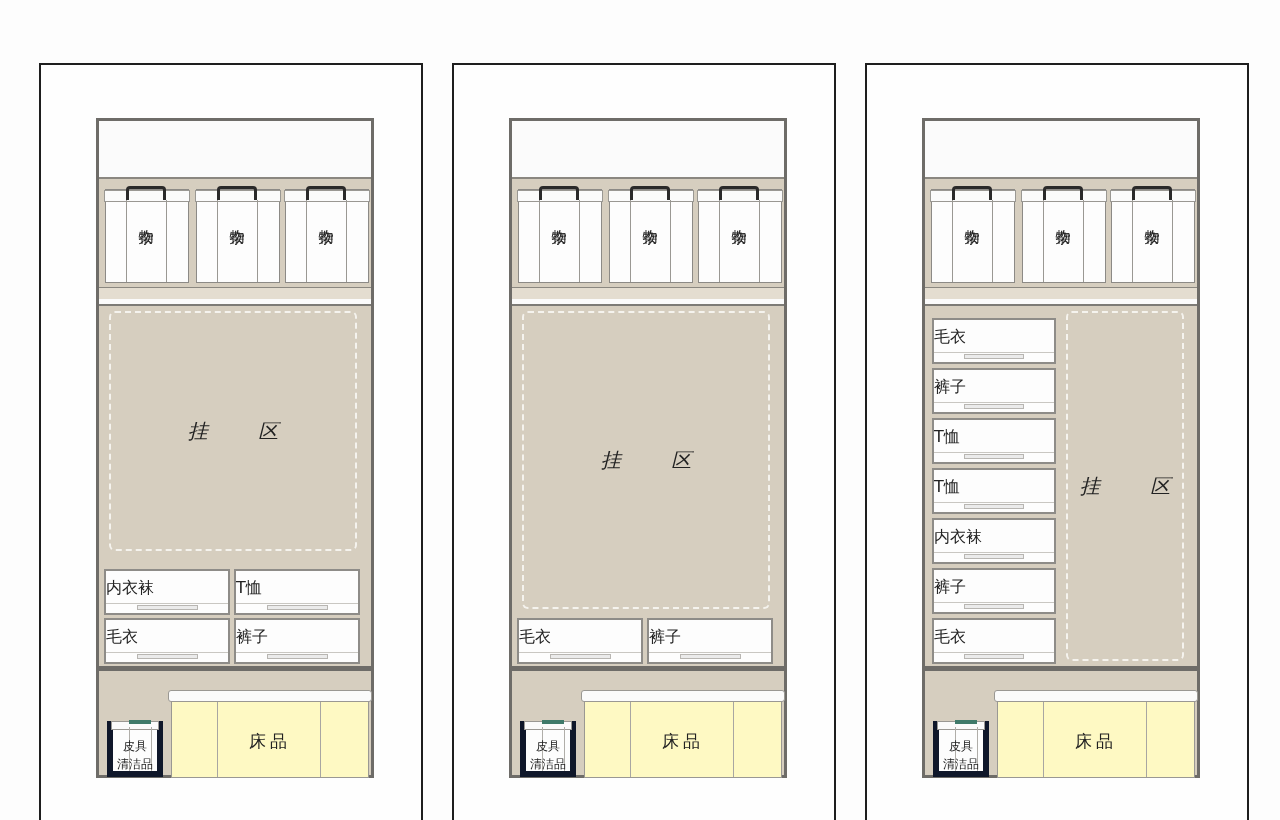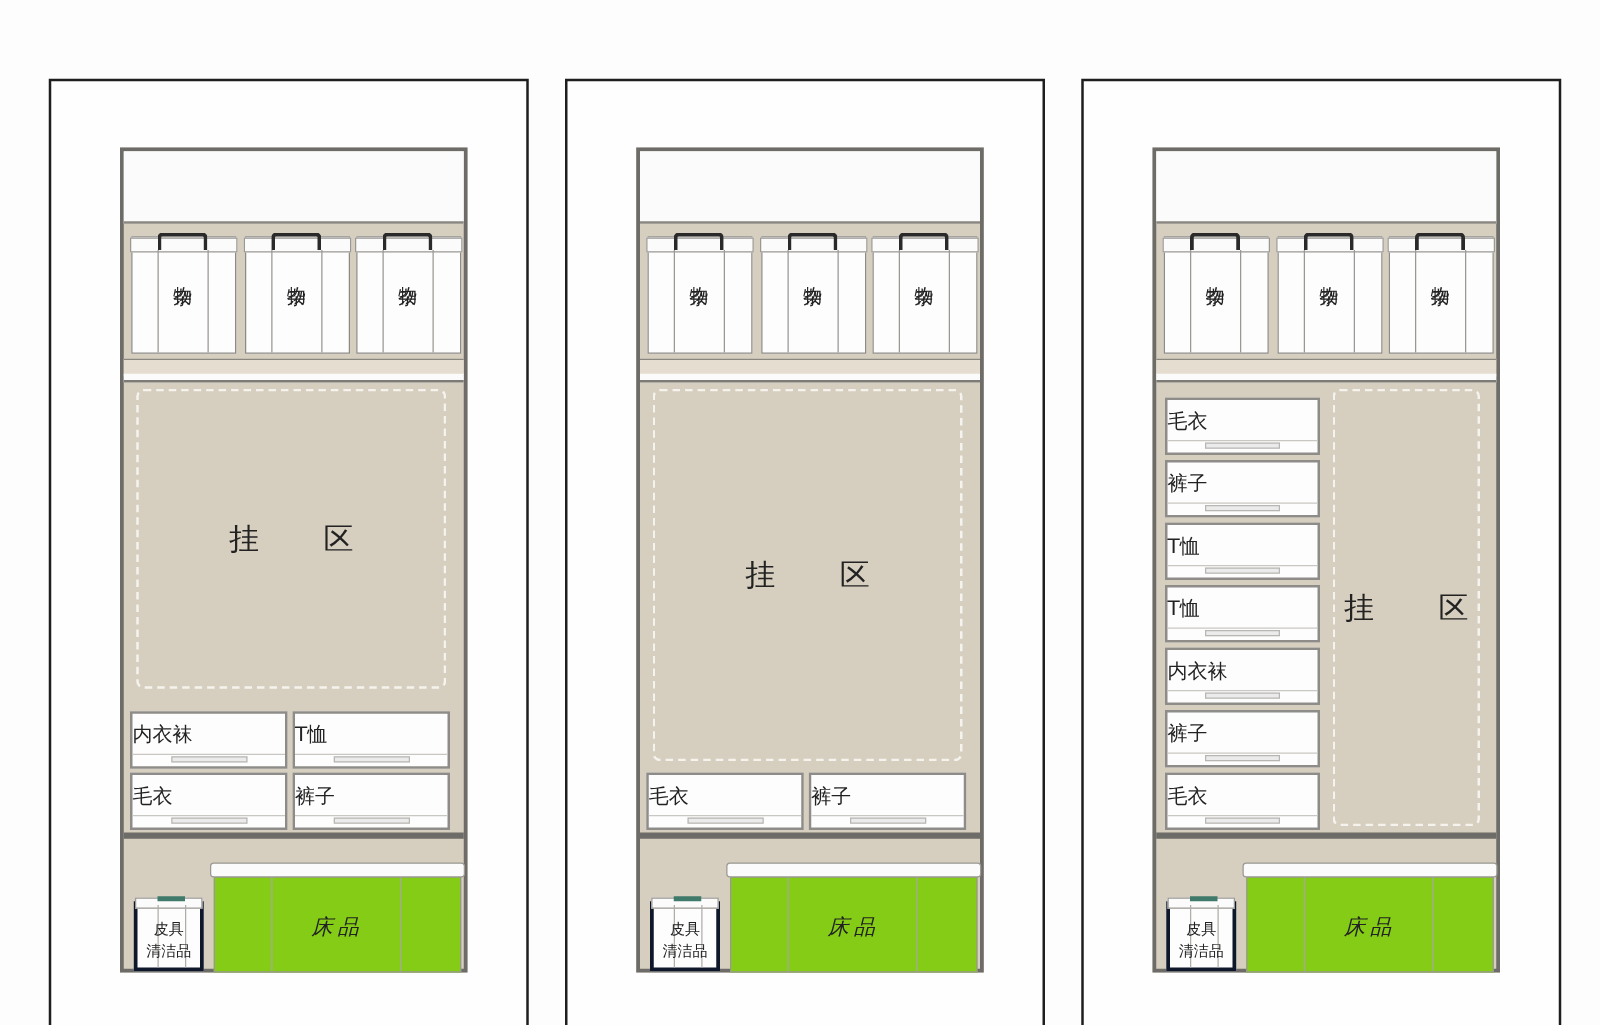--- a/index.html
+++ b/index.html
@@ -9,31 +9,31 @@
   .ward { position:absolute; left:55px; top:53px; width:278px; height:660px; border:3px solid #6e6c68; background:#d6cebf; box-sizing:border-box; }
   .topcab { position:absolute; left:0; top:0; right:0; height:56px; background:#fbfbfb; border-bottom:2px solid #8a8780; }
   .box { position:absolute; top:68px; width:84px; height:94px; background:#fdfdfd; border:1px solid #8c8a86; box-sizing:border-box; }
   .box .lid { position:absolute; left:-2px; right:-2px; top:0; height:10px; border:1px solid #9a9893; background:#fbfbfb; }
   .box .handle { position:absolute; left:20px; width:40px; top:-4px; height:14px; border:3px solid #2a2a2a; border-bottom:none; border-radius:4px 4px 0 0; box-sizing:border-box; }
   .box .strip { position:absolute; top:10px; bottom:0; width:1px; background:#9a9893; }
   .box .lbl { position:absolute; left:0; right:0; top:28px; text-align:center; font-size:15px; line-height:23px; writing-mode:vertical-rl; margin:0 auto; width:20px; }
   .shelf { position:absolute; left:0; right:0; top:166px; height:12px; background:#e4ddd0; border-top:1px solid #8a8780; border-bottom:1px solid #8a8780; }
   .rail { position:absolute; left:0; right:0; top:178px; height:5px; background:#fbfbfb; border-bottom:2px solid #7d7b76; }
   .hang { position:absolute; border:2px dashed #f5f3ee; border-radius:6px; box-sizing:border-box; display:flex; align-items:center; justify-content:center; }
-  .hang span { font-size:24px; letter-spacing:22px; margin-right:-22px; color:#222; }
+  .hang span { font-size:20px; letter-spacing:22px; margin-right:-22px; color:#222;font-style:italic; }
   .drawer { position:absolute; background:#fdfdfd; border:2px solid #8e8c88; box-sizing:border-box; }
   .drawer .dl { position:absolute; left:0; right:0; top:7px; text-align:left; font-size:16px; }
   .drawer .pull { position:absolute; bottom:3px; left:25%; width:50%; height:5px; background:#ebebeb; border:1px solid #b8b6b2; box-sizing:border-box; }
   .drawer .base { position:absolute; bottom:0; left:0; right:0; height:9px; border-top:1px solid #c9c7c2; }
   .divider { position:absolute; left:0; right:0; height:5px; background:#6e6c68; }
-  .bedding { position:absolute; background:#84cc16; border:1px solid #9a9893; box-sizing:border-box;font-style:italic; }
+  .bedding { position:absolute; background:#fef9c3; border:1px solid #9a9893; box-sizing:border-box; }
   .bedding .blid { position:absolute; left:-4px; right:-4px; top:-12px; height:10px; background:#fbfbfb; border:1px solid #9a9893; border-radius:3px; }
   .bedding .bl { position:absolute; left:0; right:0; top:28px; text-align:center; font-size:17px; letter-spacing:4px; }
   .bedding .ln { position:absolute; top:0; bottom:0; width:1px; background:#a8a6a2; }
-  .clean { position:absolute; background:#fdfdfd; border:3px solid #0f172a; box-sizing:border-box; }
+  .clean { position:absolute; background:#fdfdfd; border:6px solid #0f172a; box-sizing:border-box; }
   .clean .clid { position:absolute; left:-2px; right:-2px; top:-6px; height:7px; background:#fbfbfb; border:1px solid #9a9893; }
   .clean .cstrap { position:absolute; left:16px; width:22px; top:-7px; height:4px; background:#3f7a6a; }
   .clean .cl { position:absolute; left:0; right:0; top:10px; text-align:center; font-size:12px; line-height:18px; }
   .clean .cs { position:absolute; top:0; bottom:0; width:1px; background:#b0aea9; }
 </style>
 </head>
 <body>
 
 <div class="panel" style="left:39px;">
   <div class="ward">

